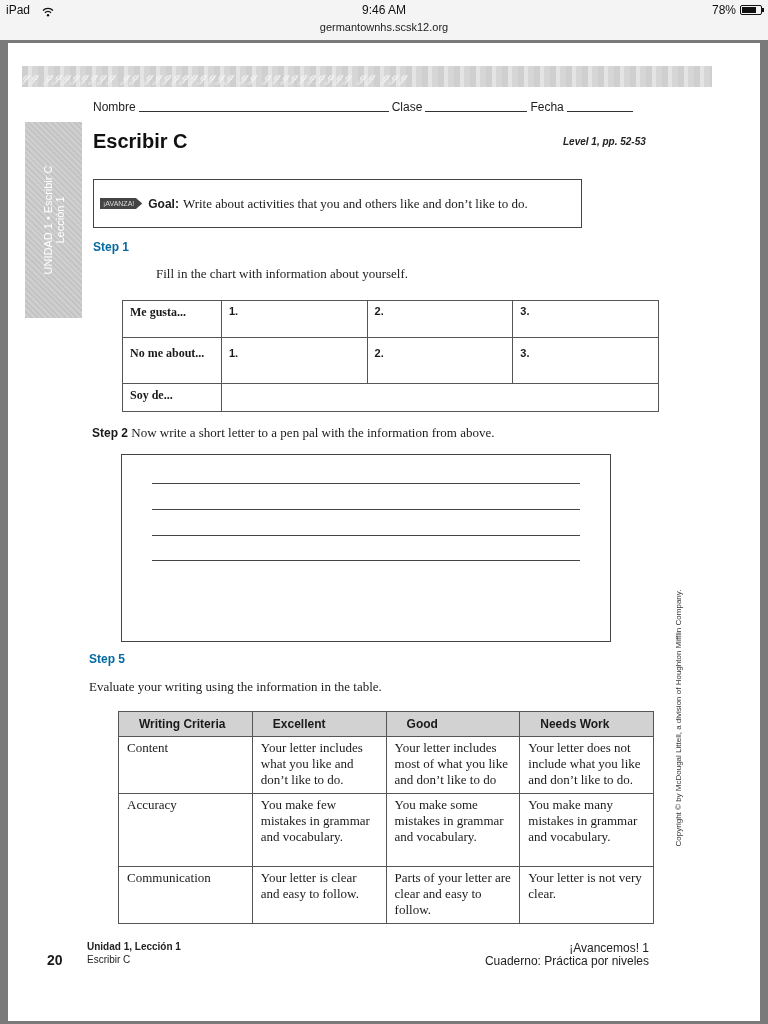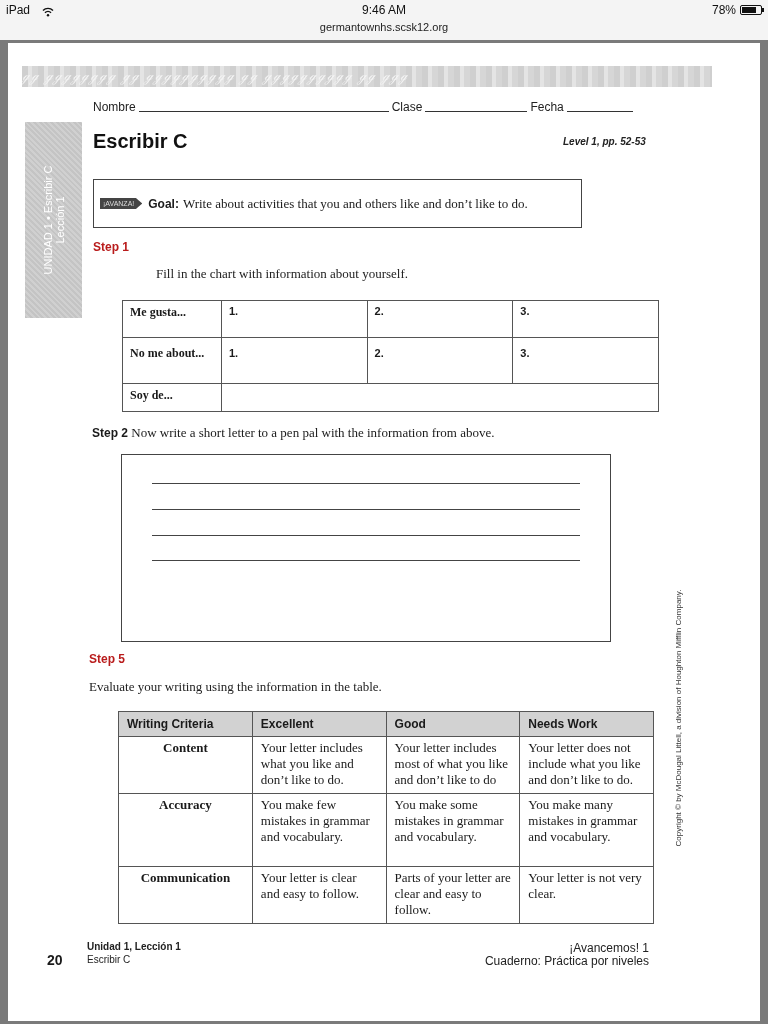--- a/index.html
+++ b/index.html
@@ -40,36 +40,36 @@
     font-weight: bold; font-size: 20px; color: #111; }
   .level { position: absolute; left: 563px; top: 136px; font-family: "Liberation Sans", sans-serif;
     font-style: italic; font-weight: bold; font-size: 10px; color: #222; }
 
   .goal-box { position: absolute; left: 93px; top: 179px; width: 489px; height: 49px; border: 1px solid #444;
     display: flex; align-items: center; padding-left: 6px; font-size: 13px; }
   .avanza { background: #444; color: #ddd; font-family: "Liberation Sans", sans-serif; font-size: 7px;
     padding: 2px 8px 2px 3px; margin-right: 6px; clip-path: polygon(0 0, 85% 0, 100% 50%, 85% 100%, 0 100%); }
   .goal-label { font-family: "Liberation Sans", sans-serif; font-weight: bold; font-size: 12px; margin-right: 4px; }
 
-  .step { position: absolute; font-family: "Liberation Sans", sans-serif; font-weight: bold; font-size: 12px; color: #b91c1c; }
+  .step { position: absolute; font-family: "Liberation Sans", sans-serif; font-weight: bold; font-size: 12px; color: #0369a1; }
   .instr { position: absolute; font-size: 13px; color: #222; }
 
   table.chart { position: absolute; left: 122px; top: 300px; width: 537px; border-collapse: collapse; font-size: 12px; }
   table.chart td { border: 1px solid #555; vertical-align: top; padding: 4px 7px; }
   table.chart td.lbl { font-weight: bold; width: 99px; font-family: "Liberation Serif", serif; }
   table.chart td.num { font-family: "Liberation Sans", sans-serif; font-weight: bold; font-size: 11px; width: 146px; }
 
   .letter-box { position: absolute; left: 121px; top: 454px; width: 490px; height: 188px; border: 1px solid #444; }
   .letter-line { position: absolute; left: 30px; width: 428px; border-top: 1px solid #444; }
 
   table.rubric { position: absolute; left: 118px; top: 711px; width: 536px; border-collapse: collapse; font-size: 13px; line-height: 16px; }
-  table.rubric th { background: #d2d2d2; border: 1px solid #555; text-align: left; padding: 3px 8px;
+  table.rubric th { background: #d2d2d2; border: 1px solid #555; text-align: left; padding: 3px 20px;
     font-family: "Liberation Sans", sans-serif; font-size: 12px; font-weight: bold; height: 25px; }
   table.rubric td { border: 1px solid #555; vertical-align: top; padding: 3px 8px 2px 8px; }
-  table.rubric td.crit { font-weight: bold; width: 134px; text-align: center; }
+  table.rubric td.crit { font-weight: normal; width: 134px; }
   table.rubric td.desc { width: 134px; }
 
   .copyright { position: absolute; left: 668px; top: 575px; width: 20px; height: 285px; }
   .copyright span { position: absolute; left: 50%; top: 50%; transform: translate(-50%, -50%) rotate(-90deg);
     white-space: nowrap; font-family: "Liberation Sans", sans-serif; font-size: 8px; color: #333; }
 
   .footer-num { position: absolute; left: 47px; top: 952px; font-family: "Liberation Sans", sans-serif; font-weight: bold; font-size: 14px; }
   .footer-left { position: absolute; left: 87px; top: 940px; font-family: "Liberation Sans", sans-serif; font-size: 10px; line-height: 13px; color: #222; }
   .footer-left .b { font-weight: bold; }
   .footer-right { position: absolute; right: 119px; top: 942px; text-align: right; font-family: "Liberation Sans", sans-serif; font-size: 12px; line-height: 13px; color: #222; }

